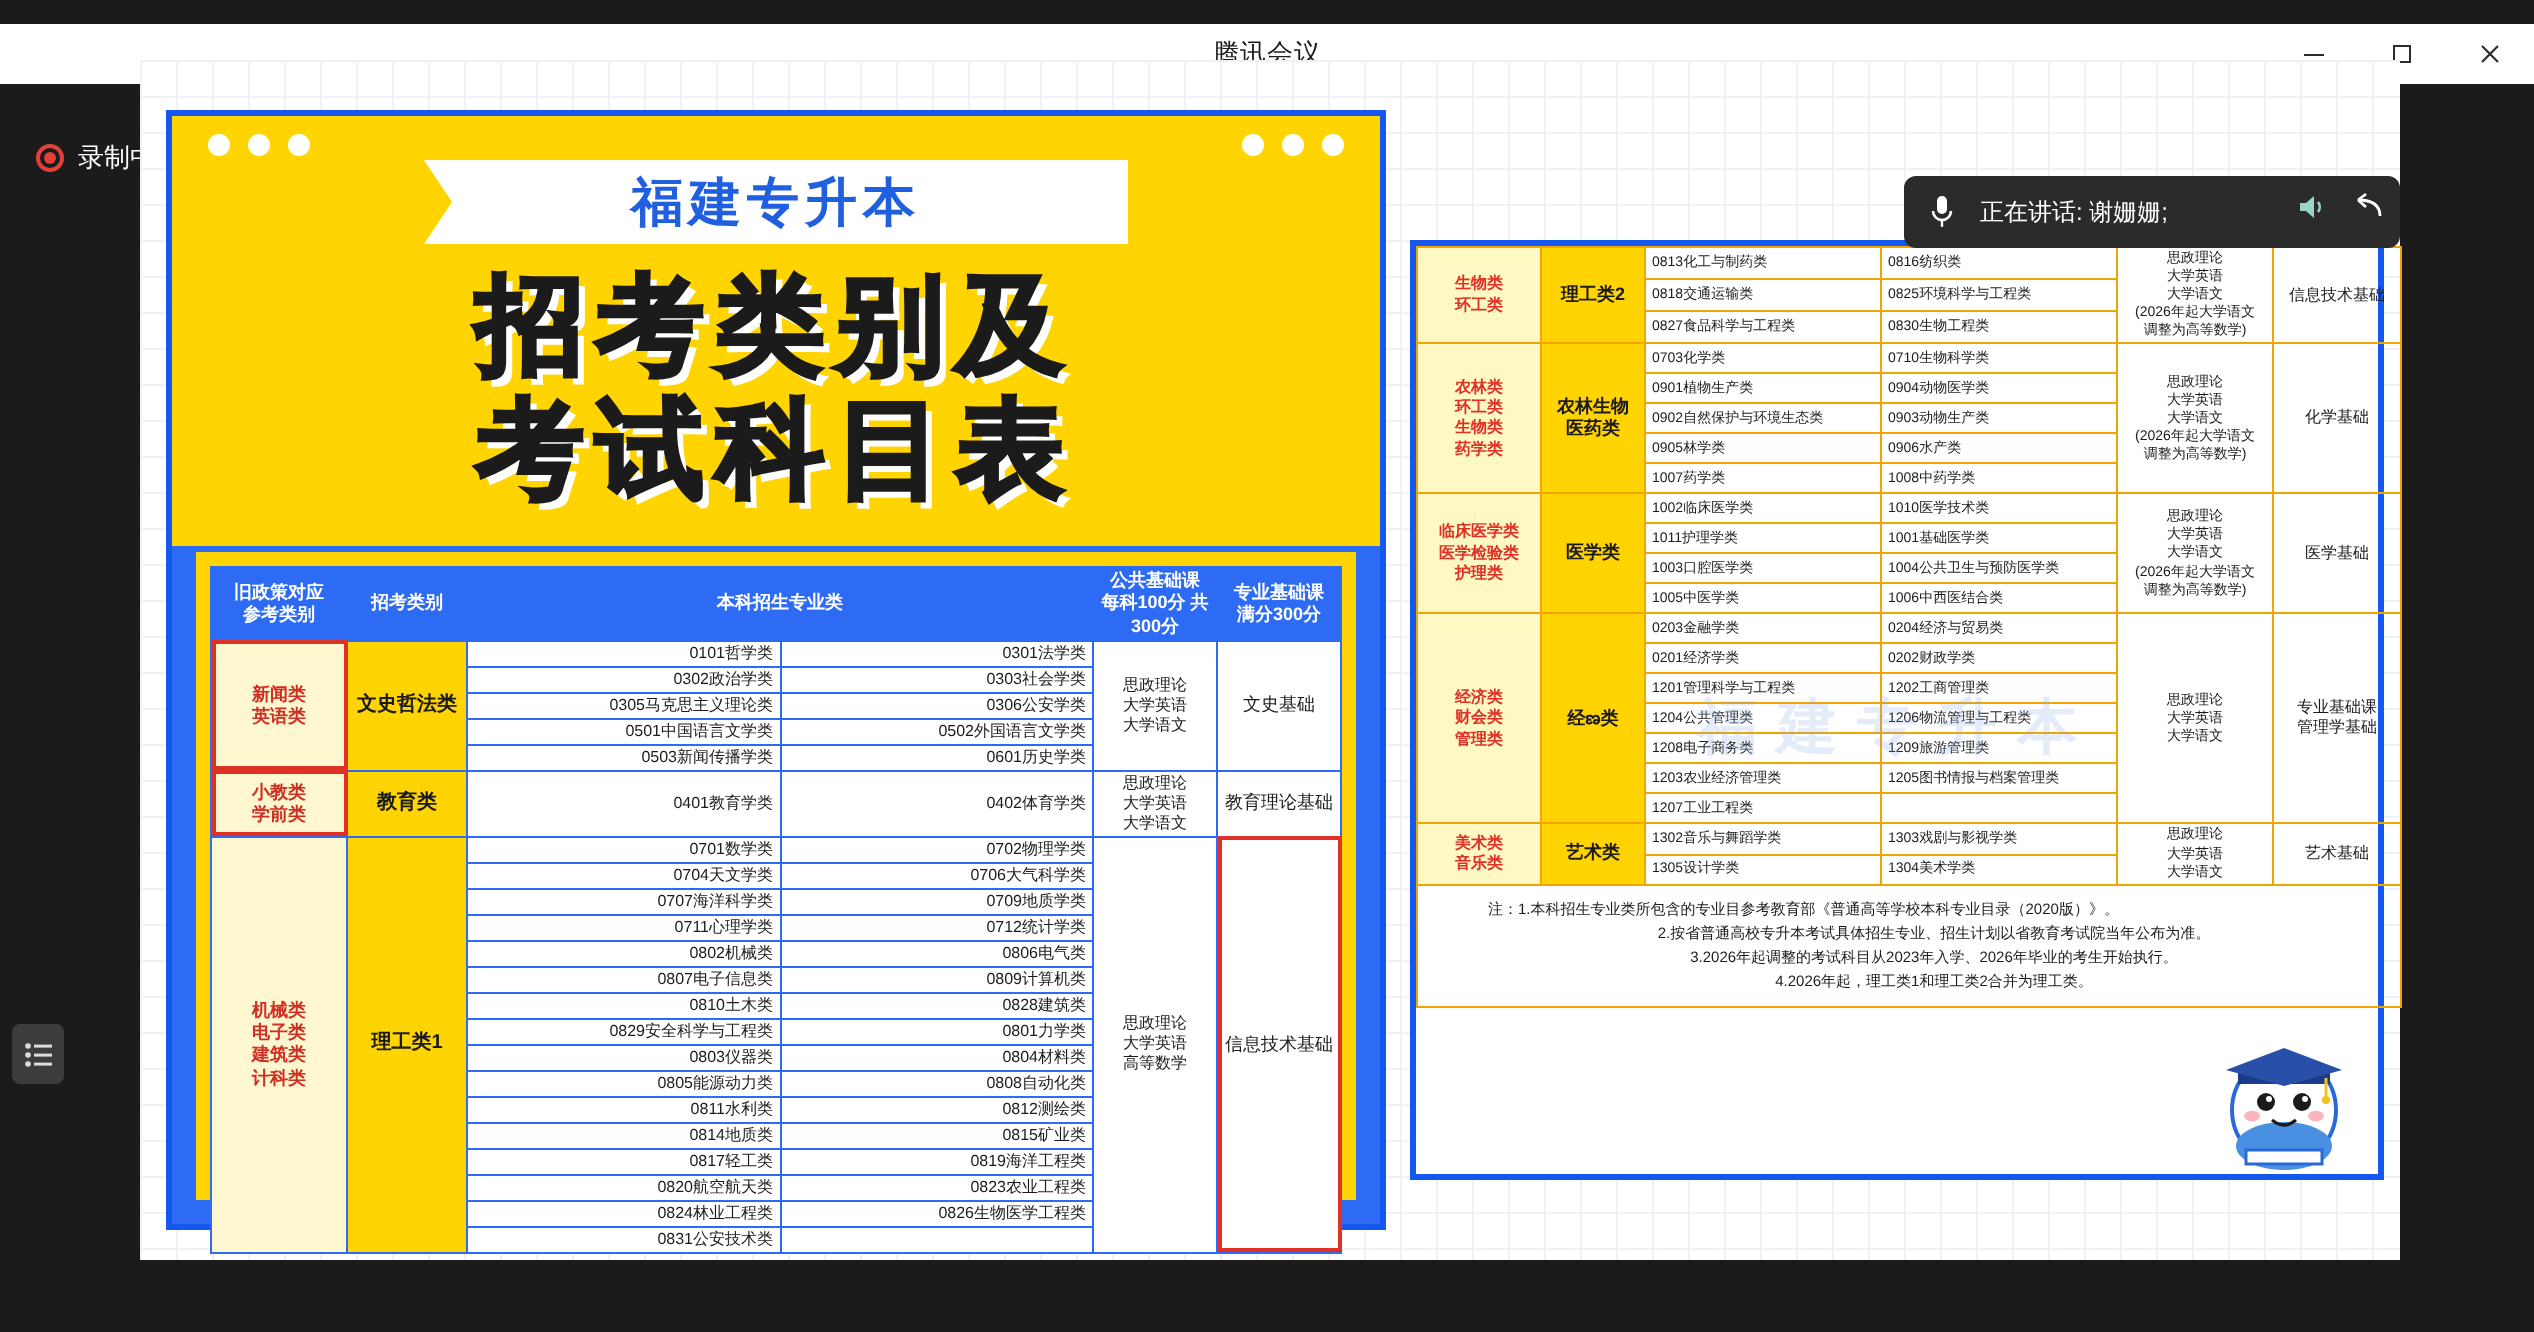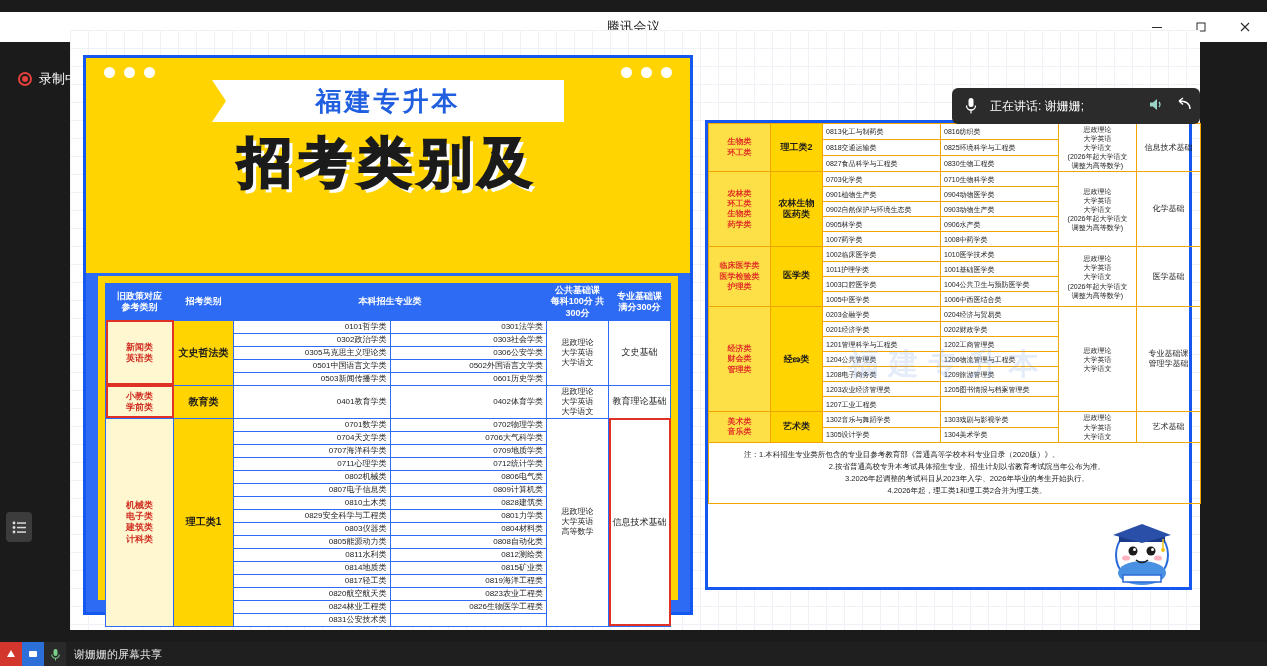--- a/index.html
+++ b/index.html
@@ -131,21 +131,21 @@
     position: absolute; left: 635px; top: 90px; width: 487px; height: 470px;
     background: #ffffff; border: 3px solid #1558f0;
   }
   .slide2 table {
     width: 100%; border-collapse: collapse; font-size: 7px; color: #1b1b1b;
     table-layout: fixed;
   }
   .slide2 td {
     border: 1px solid #f0a500; padding: 1px 3px; line-height: 1.3; height: 15px;
   }
-  .s2-old { width: 62px; background: #fde047; text-align: center; color: #e03127; font-weight: bold; font-size: 8px; }
+  .s2-old { width: 62px; background: #fef9c3; text-align: center; color: #e03127; font-weight: bold; font-size: 8px; }
   .s2-new { width: 52px; background: #ffd400; text-align: center; font-weight: bold; font-size: 9px; }
   .s2-maj { width: 118px; }
   .s2-pub { width: 78px; text-align: center; font-size: 7px; }
   .s2-prof { width: 64px; text-align: center; font-size: 8px; }
   .note-row td { border: 1px solid #f0a500; font-size: 7.5px; line-height: 1.6; padding: 6px 10px; }
   .note-row .ln { display: block; margin-left: 25px; }
   .note-row .ln.c { text-align: center; }
 
   
   .wm {
@@ -240,20 +240,21 @@
               <span></span>
               <span></span>
               <span></span>
             </div>
           <div class="ribbon">
             <span class="ribbon-text">福建专升本</span>
           </div>
           <div class="ribbon-arrow"></div>
           <div class="bigtitle">
             <span class="l1">招考类别及</span>
+            <span class="l2">考试科目表</span>
           </div>
         </div>
 
         <div class="poster-body">
           <table class="ptab">
             <thead>
               <tr>
                 <th class="c-old" style="white-space:pre-line">旧政策对应
 参考类别</th>
                 <th class="c-new">招考类别</th>
@@ -440,21 +441,21 @@
               <td class="s2-maj">0906水产类</td>
             </tr>
             <tr>
               <td class="s2-maj">1007药学类</td>
               <td class="s2-maj">1008中药学类</td>
             </tr>
             <tr>
               <td class="s2-old" rowspan="4" style="white-space: pre-line;">临床医学类
 医学检验类
 护理类</td>
-              <td class="s2-new" rowspan="4" style="white-space: pre-line; font-family: Liberation Mono, monospace;">医学类</td>
+              <td class="s2-new" rowspan="4" style="white-space: pre-line;">医学类</td>
               <td class="s2-maj">1002临床医学类</td>
               <td class="s2-maj">1010医学技术类</td>
               <td class="s2-pub" rowspan="4" style="white-space: pre-line;">思政理论
 大学英语
 大学语文
 (2026年起大学语文
 调整为高等数学)</td>
               <td class="s2-prof" rowspan="4" style="white-space: pre-line;">医学基础</td>
             </tr>
             <tr>
@@ -567,34 +568,14 @@
         </svg>
       </span>
       <span>
         <svg width="17" height="15" viewBox="0 0 17 15">
           <path d="M15 12 C15 6 10 4 4 4 M4 4 L8 1 M4 4 L8 7.5" stroke="#ffffff" stroke-width="1.4" fill="none"></path>
         </svg>
       </span>
     </span>
   </div>
 
-  <div class="taskbar">
-    <div class="tb-item tb-red">
-      <svg width="12" height="12" viewBox="0 0 12 12">
-          <path d="M2 9 L6 2 L10 9 Z" fill="#fff"></path>
-        </svg>
-    </div>
-    <div class="tb-item tb-blue">
-      <svg width="12" height="12" viewBox="0 0 12 12">
-          <rect x="2" y="3" width="8" height="6" rx="1" fill="#fff"></rect>
-        </svg>
-    </div>
-    <div class="tb-item tb-dark">
-      <svg width="11" height="13" viewBox="0 0 11 13">
-        <rect x="3.5" y="1" width="4" height="7" rx="2" fill="#7ad18a"></rect>
-        <path d="M1.8 6.5 a3.7 3.7 0 0 0 7.4 0" stroke="#7ad18a" stroke-width="1.1" fill="none"></path>
-        <rect x="5" y="10.2" width="1" height="2.2" fill="#7ad18a"></rect>
-      </svg>
-    </div>
-    <div class="tb-label">谢姗姗的屏幕共享</div>
-  </div>
 
 </div>
 
 </body></html>

